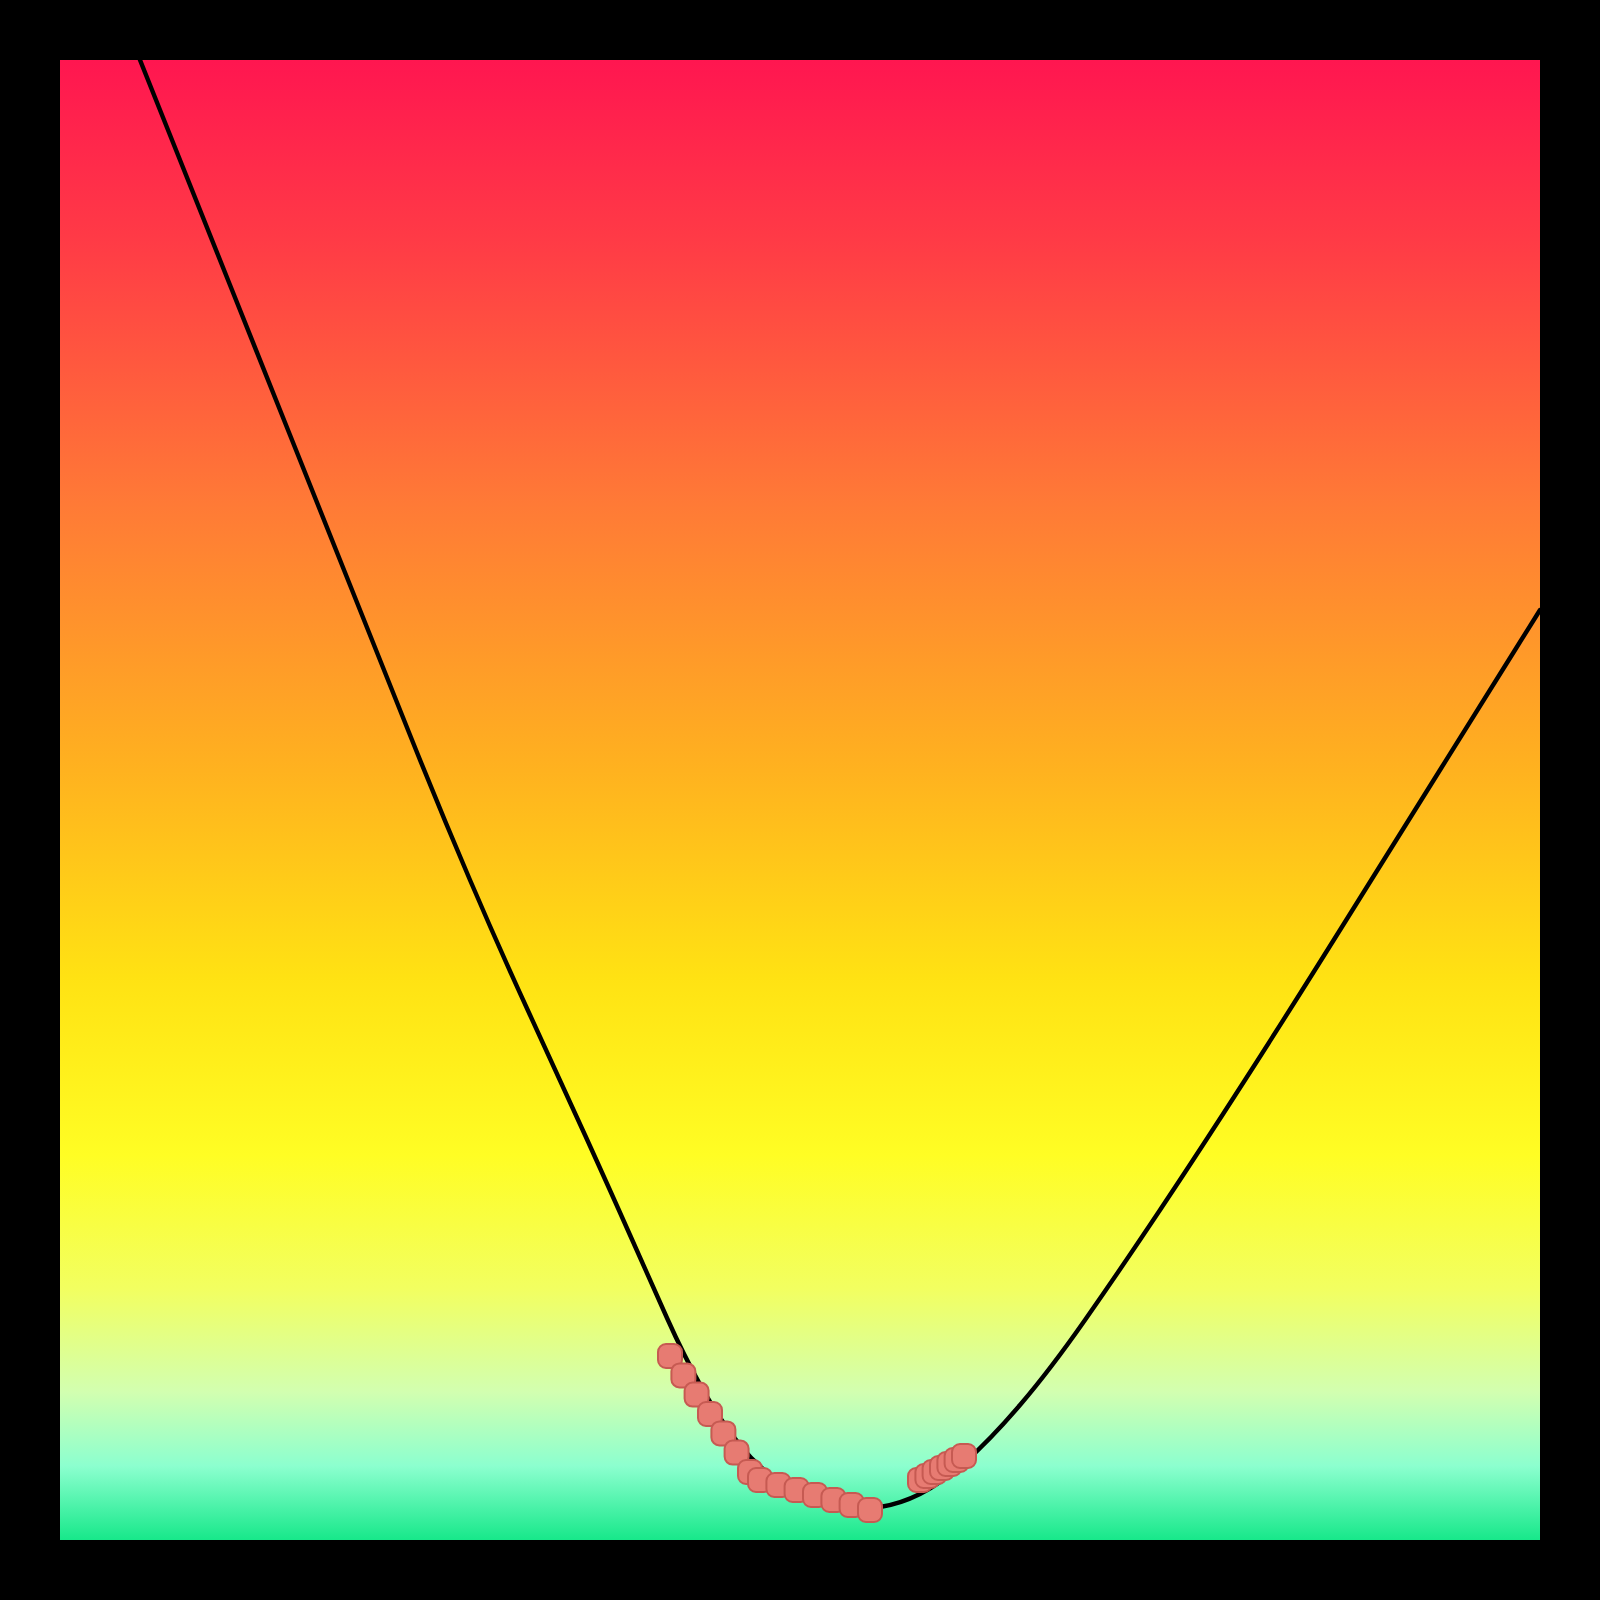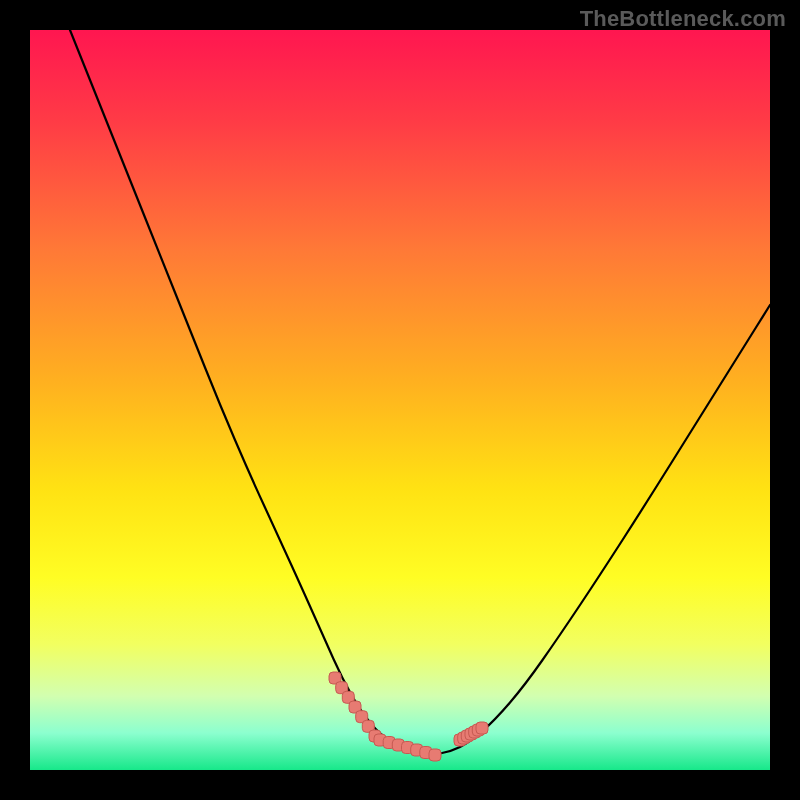--- a/index.html
+++ b/index.html
@@ -100,14 +100,13 @@
           <rect x="431.3" y="700.0" width="12" height="12" rx="4" fill="#e77b72" stroke="#c65a52" stroke-width="1"></rect>
           <rect x="435.0" y="698.0" width="12" height="12" rx="4" fill="#e77b72" stroke="#c65a52" stroke-width="1"></rect>
           <rect x="438.7" y="696.0" width="12" height="12" rx="4" fill="#e77b72" stroke="#c65a52" stroke-width="1"></rect>
           <rect x="442.3" y="694.0" width="12" height="12" rx="4" fill="#e77b72" stroke="#c65a52" stroke-width="1"></rect>
           <rect x="446.0" y="692.0" width="12" height="12" rx="4" fill="#e77b72" stroke="#c65a52" stroke-width="1"></rect>
         </g>
     </svg>
 
   </div>
 
-  <div class="watermark">TheBottleneck.com</div>
 </div>
 
 </body></html>

